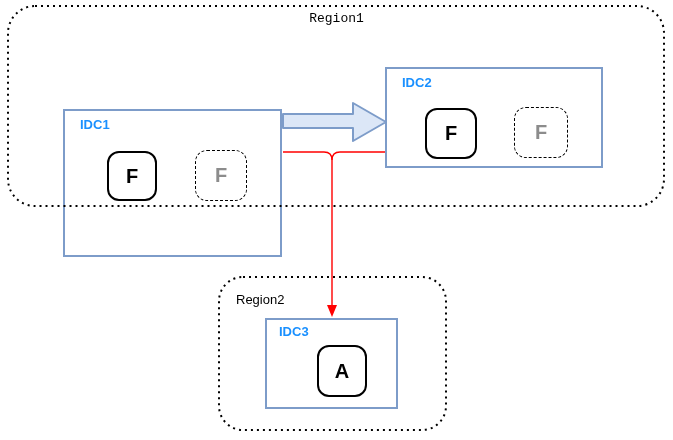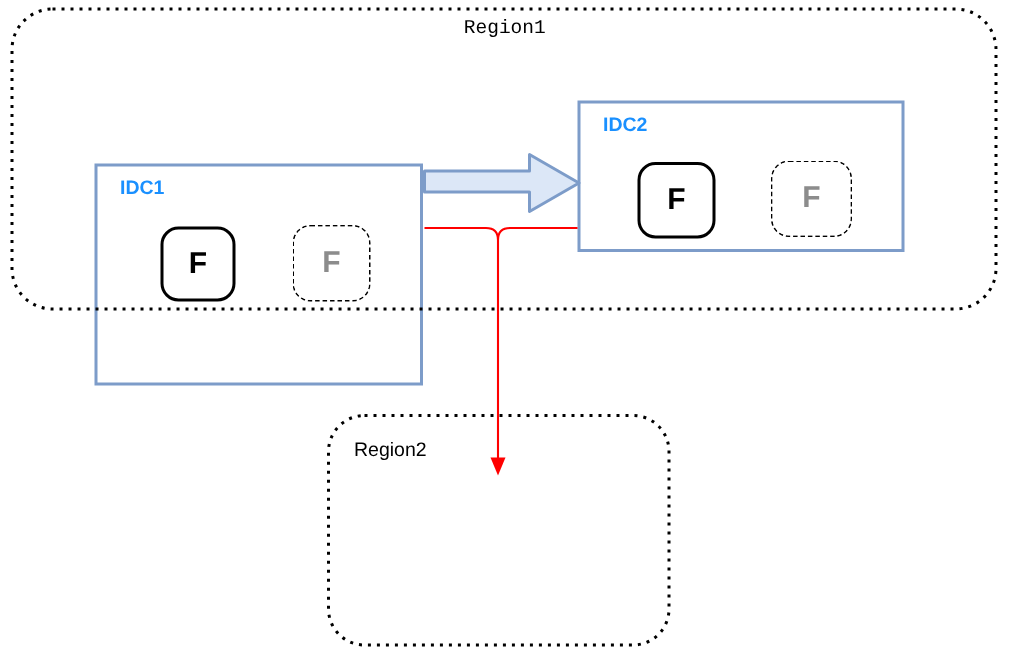--- a/index.html
+++ b/index.html
@@ -129,20 +129,26 @@
   <div class="idc idc2">
     <div class="idc-label">IDC2</div>
     <div class="node solid">
       <span>F</span>
     </div>
     <div class="node dashed">
       <span>F</span>
     </div>
   </div>
 
+  <div class="idc idc3">
+    <div class="idc-label">IDC3</div>
+    <div class="node solid">
+      <span>A</span>
+    </div>
+  </div>
 
   <svg class="overlay" width="673" height="440" viewBox="0 0 673 440">
     <rect class="region-outline" x="8" y="6" width="656" height="200" rx="27" ry="27"></rect>
     <rect class="region-outline" x="219" y="277" width="227" height="153" rx="24" ry="24"></rect>
     <polygon class="block-arrow" points="283,114 353,114 353,103 386,122 353,141 353,128 283,128"></polygon>
     <path class="red-line" d="M283 152 H324 Q332 152 332 160 V306"></path>
     <path class="red-line" d="M385 152 H340 Q332 152 332 160"></path>
     <polygon class="red-head" points="327,305 337,305 332,317"></polygon>
   </svg>
 

